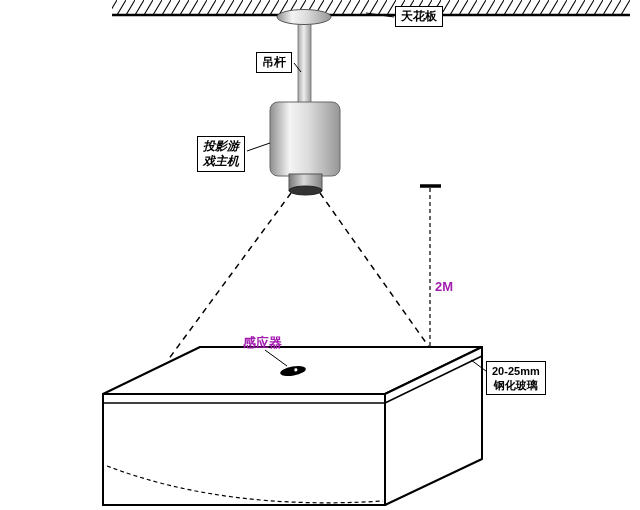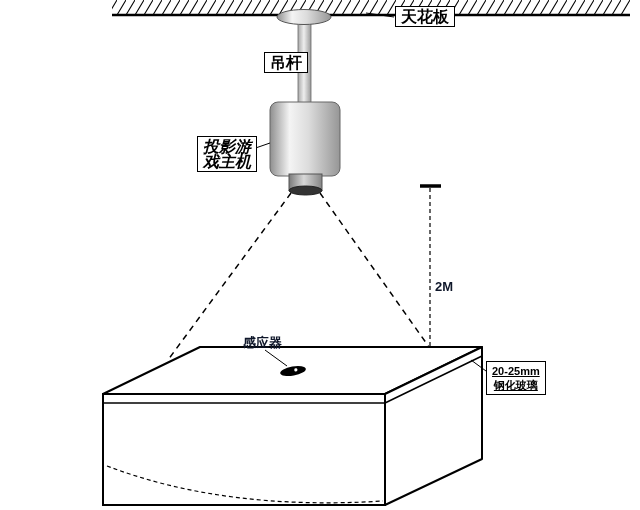--- a/index.html
+++ b/index.html
@@ -1,29 +1,29 @@
 <!DOCTYPE html>
 <html><head>
 <meta charset="utf-8">
 <style>
   * { margin:0; padding:0; box-sizing:border-box; }
   html,body { background:#ffffff; font-family:"Liberation Sans","DejaVu Sans",sans-serif; }
   .stage { position:relative; width:640px; height:510px; background:#ffffff; overflow:hidden; }
   .stage svg { position:absolute; left:0; top:0; }
   .label-box {
     position:absolute; background:#ffffff; border:1px solid #000;
-    font-size:16px; font-weight:bold; color:#000; padding:2px 5px;
+    font-size:12px; font-weight:bold; color:#000; padding:2px 5px;
     line-height:15px; text-align:center; white-space:nowrap; z-index:2;
   }
   .label-box span { display:block; }
   .plain-label {
-    position:absolute; font-size:13px; font-weight:bold; color:#0f172a;
+    position:absolute; font-size:13px; font-weight:bold; color:#a21caf;
     white-space:nowrap; z-index:2;
   }
-  .glass-box { font-size:11px; line-height:14px;text-decoration:underline; }
+  .glass-box { font-size:11px; line-height:14px; }
 </style>
 </head>
 <body>
 
 <div class="stage">
 
   <svg width="640" height="510" viewBox="0 0 640 510">
     <defs>
       <pattern id="hatch" width="9" height="15" patternUnits="userSpaceOnUse">
         <line x1="0" y1="15" x2="9" y2="0" stroke="#000" stroke-width="1.1"></line>
@@ -78,21 +78,21 @@
     <line x1="294" y1="63" x2="301" y2="72" stroke="#000" stroke-width="1"></line>
     <line x1="247" y1="151" x2="270" y2="143" stroke="#000" stroke-width="1"></line>
     <line x1="265" y1="350" x2="287" y2="366" stroke="#000" stroke-width="1"></line>
     <line x1="486" y1="371" x2="471" y2="360" stroke="#000" stroke-width="1"></line>
   </svg>
 
   <div class="label-box" style="left:395px; top:6px;">
     <span>天花板</span>
   </div>
 
-  <div class="label-box" style="left:264px; top:52px;text-align:right;">
+  <div class="label-box" style="left:256px; top:52px;text-align:right;">
     <span>吊杆</span>
   </div>
 
   <div class="label-box" style="left:197px; top:136px;font-style:italic;">
     <span>投影游</span>
     <span>戏主机</span>
   </div>
 
   <div class="plain-label" style="left:243px; top:334px;font-family:Liberation Mono, monospace;">
     <span>感应器</span>

